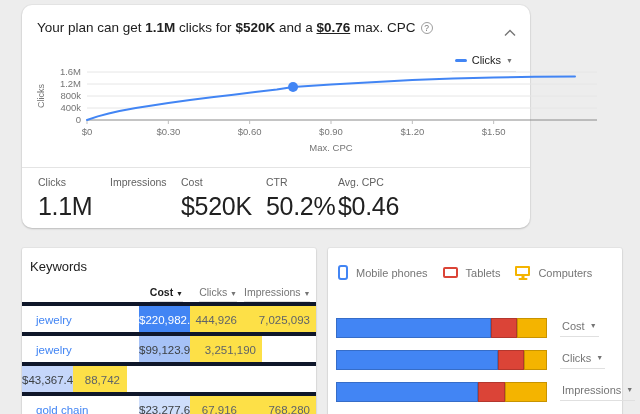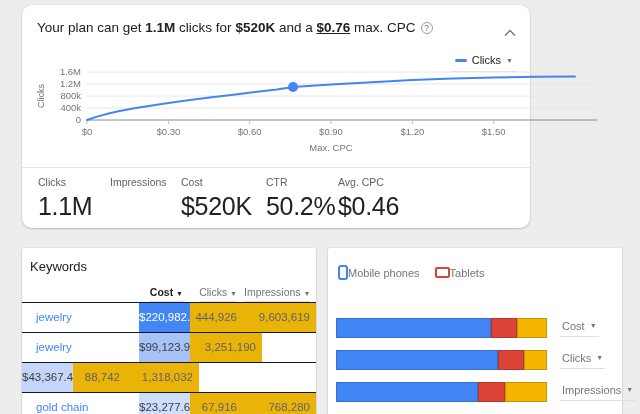--- a/index.html
+++ b/index.html
@@ -54,28 +54,28 @@
   .khead { display:flex; margin-top:6px; align-items:flex-end; height:22px; }
   .c-kw { width:117px; padding-left:14px; }
   .c-cost { width:51px; text-align:right; padding-right:7px; }
   .c-clicks { width:54px; text-align:right; padding-right:7px; }
   .c-imp { width:72px; text-align:right; padding-right:6px; }
   .khead .hlab {
     display:inline-block; font-size:10.5px; color:#757575; white-space:nowrap;
     border-bottom:1px solid #ddd; padding-bottom:3px; cursor:pointer;
   }
   .khead .c-cost .hlab { color:#212121; font-weight:bold; }
-  .krow { display:flex; height:30px; border-top:1px solid #0f172a; font-size:11.5px; }
+  .krow { display:flex; height:30px; border-top:4px solid #0f172a; font-size:11.5px; }
   .krow > div { line-height:29px; }
   .krow .c-kw a { color:#4285f4; text-decoration:none; cursor:pointer; }
-  .cell-gray { background:#eab308; color:#5f6368; }
+  .cell-gray { background:#fde047; color:#5f6368; }
 
   
   .dlegend { display:flex; align-items:center; margin:17px 0 0 10px; font-size:11px; color:#757575; }
-  .dlegend .litem { display:flex; align-items:center; margin-right:15px; }
+  .dlegend .litem { display:flex; align-items:center; gap:8px; margin-right:15px; }
   .icon-phone { width:10px; height:15px; border:2px solid #4285f4; border-radius:3px; }
   .icon-tablet { width:15px; height:11px; border:2px solid #db4437; border-radius:2px; }
   .icon-monitor { width:15px; height:10px; border:2px solid #f4b400; border-radius:1px; position:relative; margin-bottom:4px; }
   .icon-monitor::after { content:""; position:absolute; left:50%; transform:translateX(-50%); top:8px; width:3px; height:2px; background:#f4b400; }
   .icon-monitor::before { content:""; position:absolute; left:50%; transform:translateX(-50%); top:10px; width:9px; height:2px; background:#f4b400; border-radius:1px; }
   .dbars { position:absolute; left:8px; top:70px; }
   .dbar-row { display:flex; align-items:center; height:20px; margin-bottom:12px; }
   .dbar { width:211px; height:20px; display:flex; }
   .dseg { height:100%; box-shadow: inset 0 0 0 1px rgba(0,0,0,.18); }
   .dlabel {
@@ -164,51 +164,54 @@
       <div class="khead">
         <div class="c-kw"></div>
         <div class="c-cost"><span class="hlab">Cost <span class="caret dark">▼</span></span></div>
         <div class="c-clicks"><span class="hlab">Clicks <span class="caret">▼</span></span></div>
         <div class="c-imp"><span class="hlab">Impressions <span class="caret">▼</span></span></div>
       </div>
       <div class="krow">
         <div class="c-kw"><a>jewelry</a></div>
         <div class="c-cost" style="background: rgb(66, 133, 244); color: rgb(255, 255, 255);">$220,982.39</div>
         <div class="c-clicks cell-gray">444,926</div>
-        <div class="c-imp cell-gray">9,603,619</div>
+        <div class="c-imp cell-gray">7,025,093</div>
       </div>
       <div class="krow">
         <div class="c-kw"><a>jewelry</a></div>
         <div class="c-cost" style="background: rgb(166, 194, 247); color: rgb(60, 64, 67);">$99,123.92</div>
         <div class="c-imp cell-gray">3,251,190</div>
       </div>
       <div class="krow">
         <div class="c-cost" style="background: rgb(197, 214, 250); color: rgb(60, 64, 67);">$43,367.41</div>
         <div class="c-clicks cell-gray">88,742</div>
-        <div class="c-imp cell-gray">1,318,032</div>
       </div>
       <div class="krow">
         <div class="c-kw"><a>gold chain</a></div>
         <div class="c-cost" style="background: rgb(206, 222, 251); color: rgb(60, 64, 67);">$23,277.64</div>
         <div class="c-clicks cell-gray">67,916</div>
         <div class="c-imp cell-gray">768,280</div>
       </div>
     </div>
 </section>
 
 <section class="card" id="devices-card">
   <div class="dlegend" id="devices-legend">
       <span class="litem">
         <span class="icon-phone"></span>
         <span>Mobile phones</span>
       </span>
       <span class="litem">
         <span class="icon-tablet"></span>
         <span>Tablets</span>
       </span>
+      <span class="litem">
+        <span class="icon-monitor"></span>
+        <span>Computers</span>
+      </span>
     </div>
   <div class="dbars" id="devices-bars">
       <div class="dbar-row">
         <div class="dbar">
           <div class="dseg" style="width: 73.5%; background: rgb(66, 133, 244);"></div>
           <div class="dseg" style="width: 12.3%; background: rgb(219, 68, 55);"></div>
           <div class="dseg" style="width: 14.2%; background: rgb(244, 180, 0);"></div>
         </div>
         <span class="dlabel">Cost <span class="caret">▼</span></span>
       </div>

